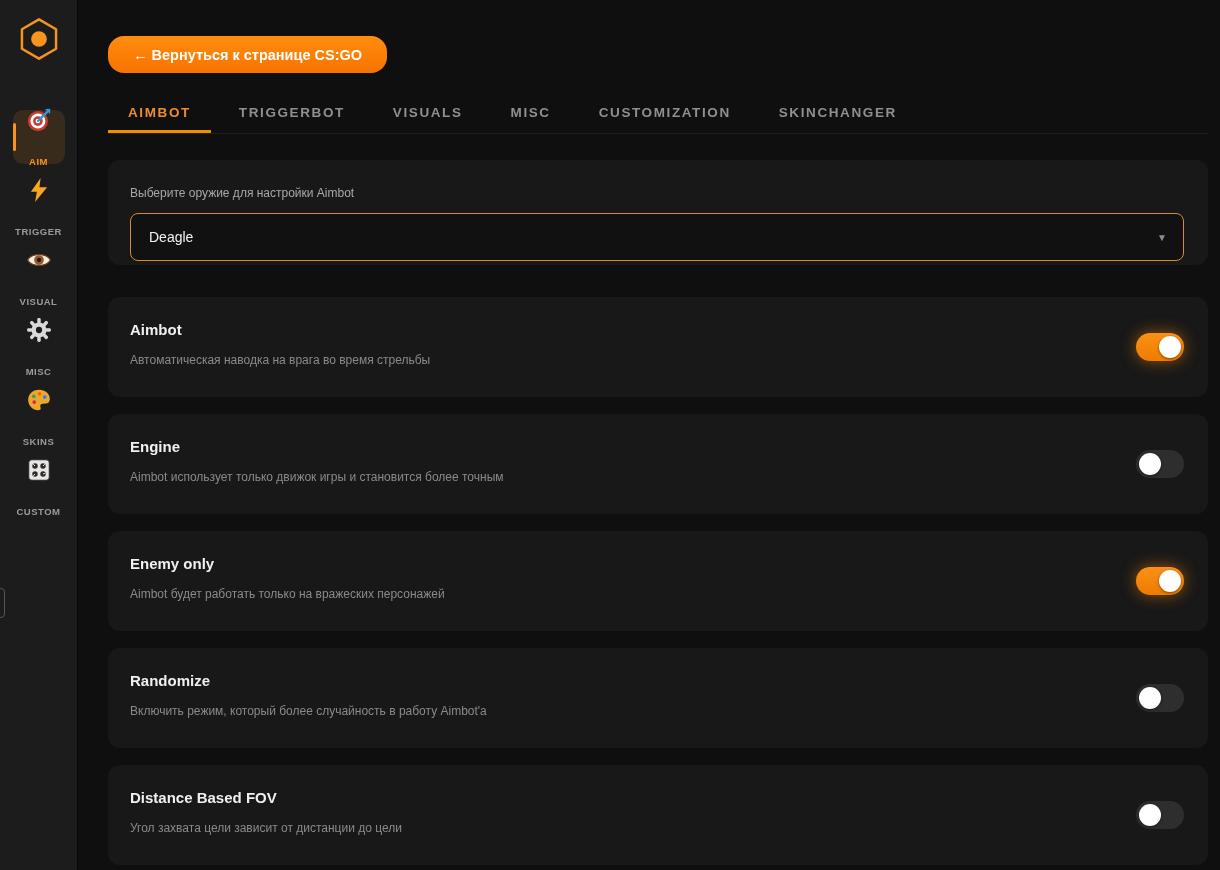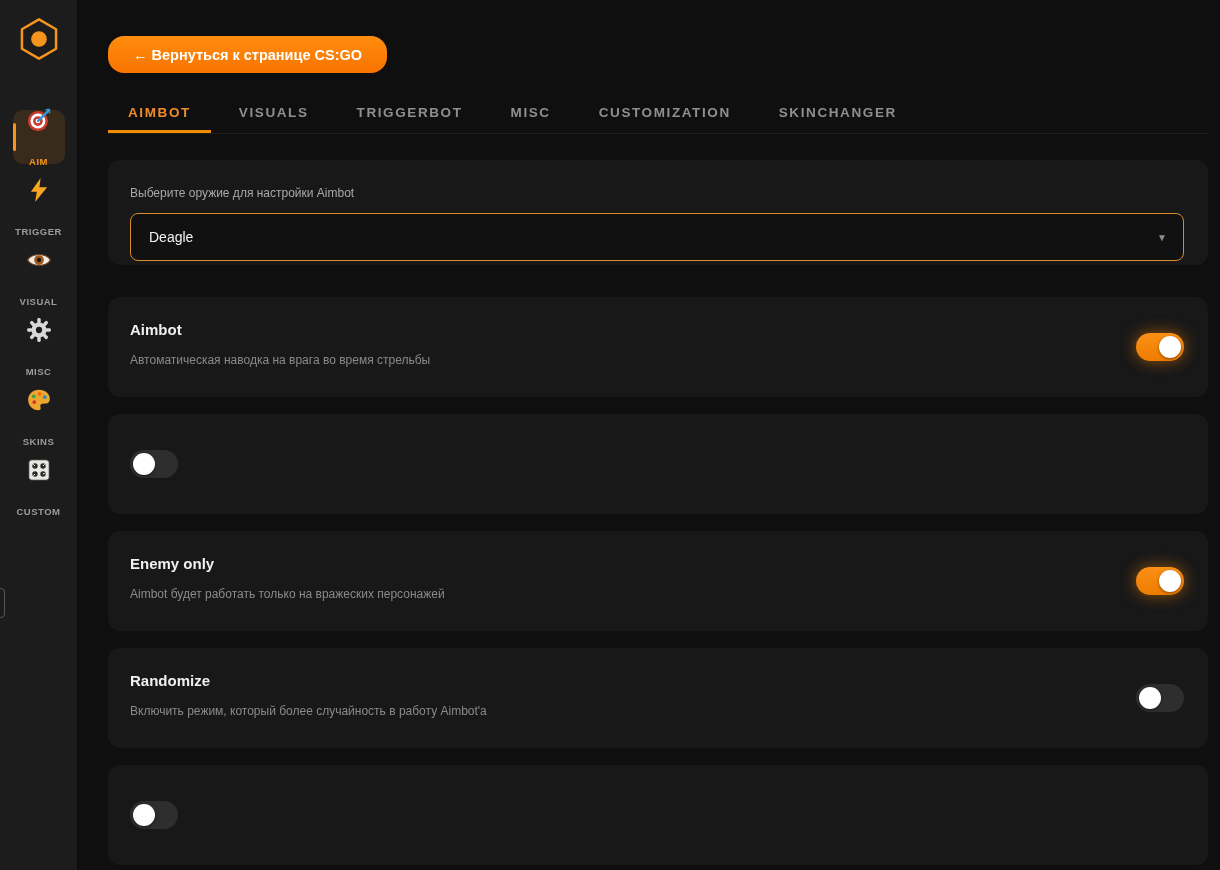--- a/index.html
+++ b/index.html
@@ -202,22 +202,22 @@
 
 <div class="scroll-thumb"></div>
 
 <main class="main">
   <div class="content">
 
     <button class="back-btn">← Вернуться к странице CS:GO</button>
 
     <div class="tabs">
       <div class="tab active">AIMBOT</div>
+      <div class="tab">TRIGGERBOT</div>
       <div class="tab">VISUALS</div>
-      <div class="tab">TRIGGERBOT</div>
       <div class="tab">MISC</div>
       <div class="tab">CUSTOMIZATION</div>
       <div class="tab">SKINCHANGER</div>
     </div>
 
     <div class="cards">
 
       <section class="card card-select">
         <div class="select-label">Выберите оружие для настройки Aimbot</div>
         <div class="select-box" role="listbox">
@@ -230,20 +230,24 @@
         <div class="setting-text">
           <div class="setting-title">Aimbot</div>
           <div class="setting-desc">Автоматическая наводка на врага во время стрельбы</div>
         </div>
         <div class="toggle on">
           <div class="knob"></div>
         </div>
       </section>
 
       <section class="card setting">
+        <div class="setting-text">
+          <div class="setting-title">Engine</div>
+          <div class="setting-desc">Aimbot использует только движок игры и становится более точным</div>
+        </div>
         <div class="toggle">
           <div class="knob"></div>
         </div>
       </section>
 
       <section class="card setting">
         <div class="setting-text">
           <div class="setting-title">Enemy only</div>
           <div class="setting-desc">Aimbot будет работать только на вражеских персонажей</div>
         </div>
@@ -256,20 +260,24 @@
         <div class="setting-text">
           <div class="setting-title">Randomize</div>
           <div class="setting-desc">Включить режим, который более случайность в работу Aimbot'а</div>
         </div>
         <div class="toggle">
           <div class="knob"></div>
         </div>
       </section>
 
       <section class="card setting">
+        <div class="setting-text">
+          <div class="setting-title">Distance Based FOV</div>
+          <div class="setting-desc">Угол захвата цели зависит от дистанции до цели</div>
+        </div>
         <div class="toggle">
           <div class="knob"></div>
         </div>
       </section>
 
     </div>
   </div>
 </main>
 
 </body></html>

